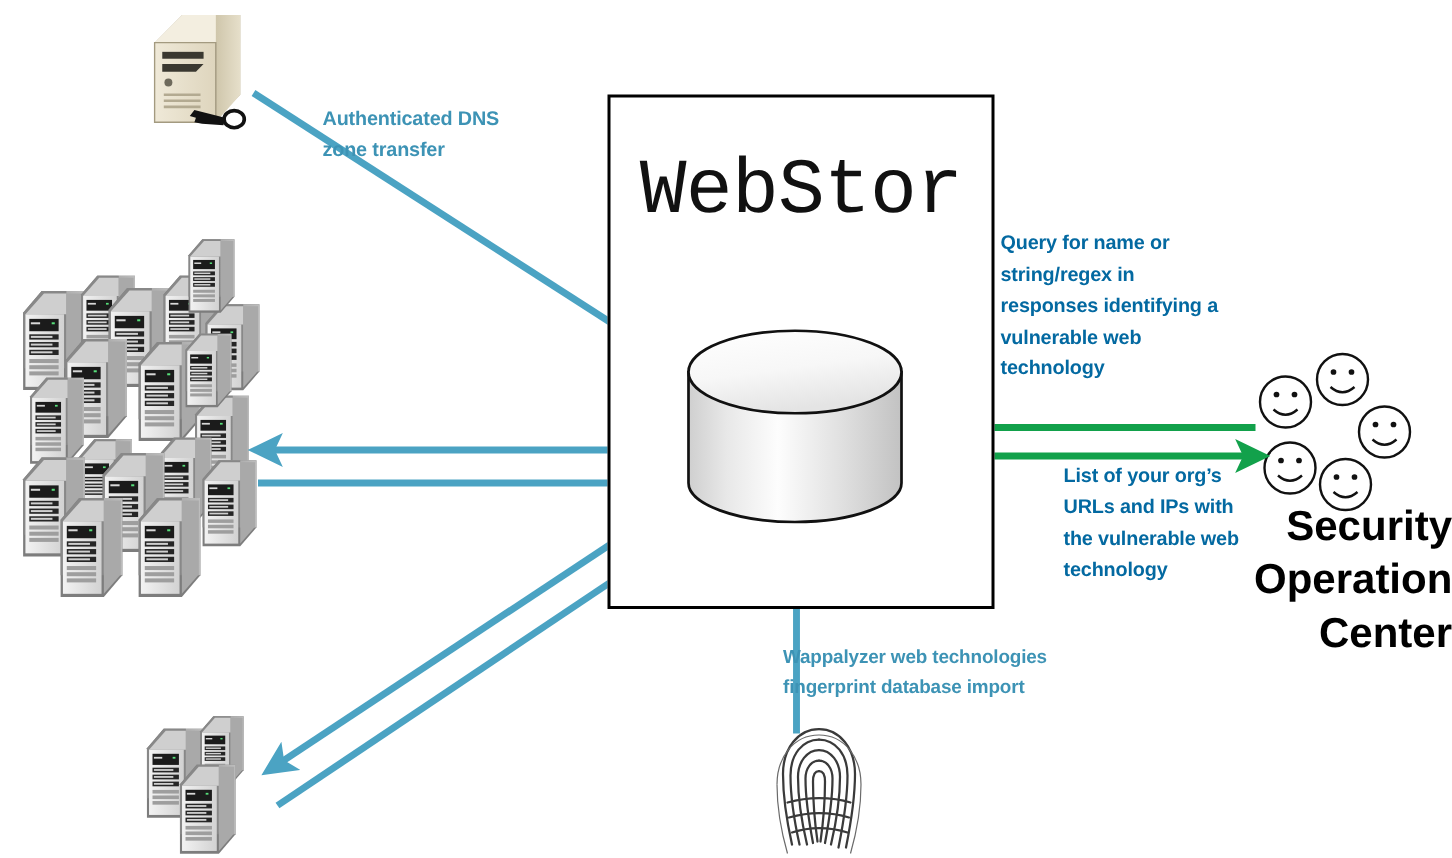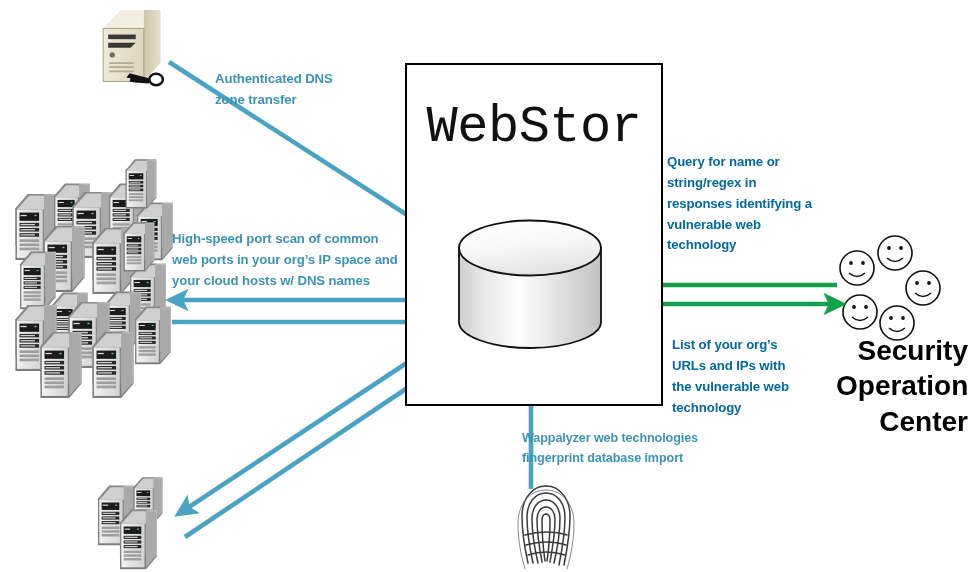--- a/index.html
+++ b/index.html
@@ -266,35 +266,32 @@
   <div id="webstor-title">WebStor</div>
 
   <svg id="db-cyl" viewBox="0 0 146 135">
     <path d="M2,30 L2,104 C2,118 34,130 73,130 C112,130 144,118 144,104 L144,30 Z" fill="url(#cyl-body)" stroke="#111" stroke-width="1.8"></path>
     <ellipse cx="73" cy="30" rx="71" ry="27.5" fill="url(#cyl-top)" stroke="#111" stroke-width="1.8"></ellipse>
   </svg>
 
   <div class="lbl lbl-blue" style="left:215px; top:69px; width:178px; font-size:13.2px;">Authenticated DNS
 zone transfer</div>
 
-  <div class="lbl lbl-blue" style="left:172px; top:229px; width:252px; font-size:13.2px;">High-speed port scan of common
-web ports in your org’s IP space and
-your cloud hosts w/ DNS names</div>
 
 
   <div class="lbl lbl-blue" style="left:522px; top:429px; width:196px; font-size:12.6px;">Wappalyzer web technologies
 fingerprint database import</div>
 
   <div class="lbl lbl-green" style="left:667px; top:152px; width:170px; font-size:13.2px;">Query for name or
 string/regex in
 responses identifying a
 vulnerable web
 technology</div>
 
-  <div class="lbl lbl-green" style="left:672px; top:307px; width:160px; font-size:13.2px;margin-top:28px;">List of your org’s
+  <div class="lbl lbl-green" style="left:709px; top:307px; width:160px; font-size:13.2px;">List of your org’s
 URLs and IPs with
 the vulnerable web
 technology</div>
 
   <div id="soc-label">Security
 Operations
 Center</div>
 
 </div>
 

